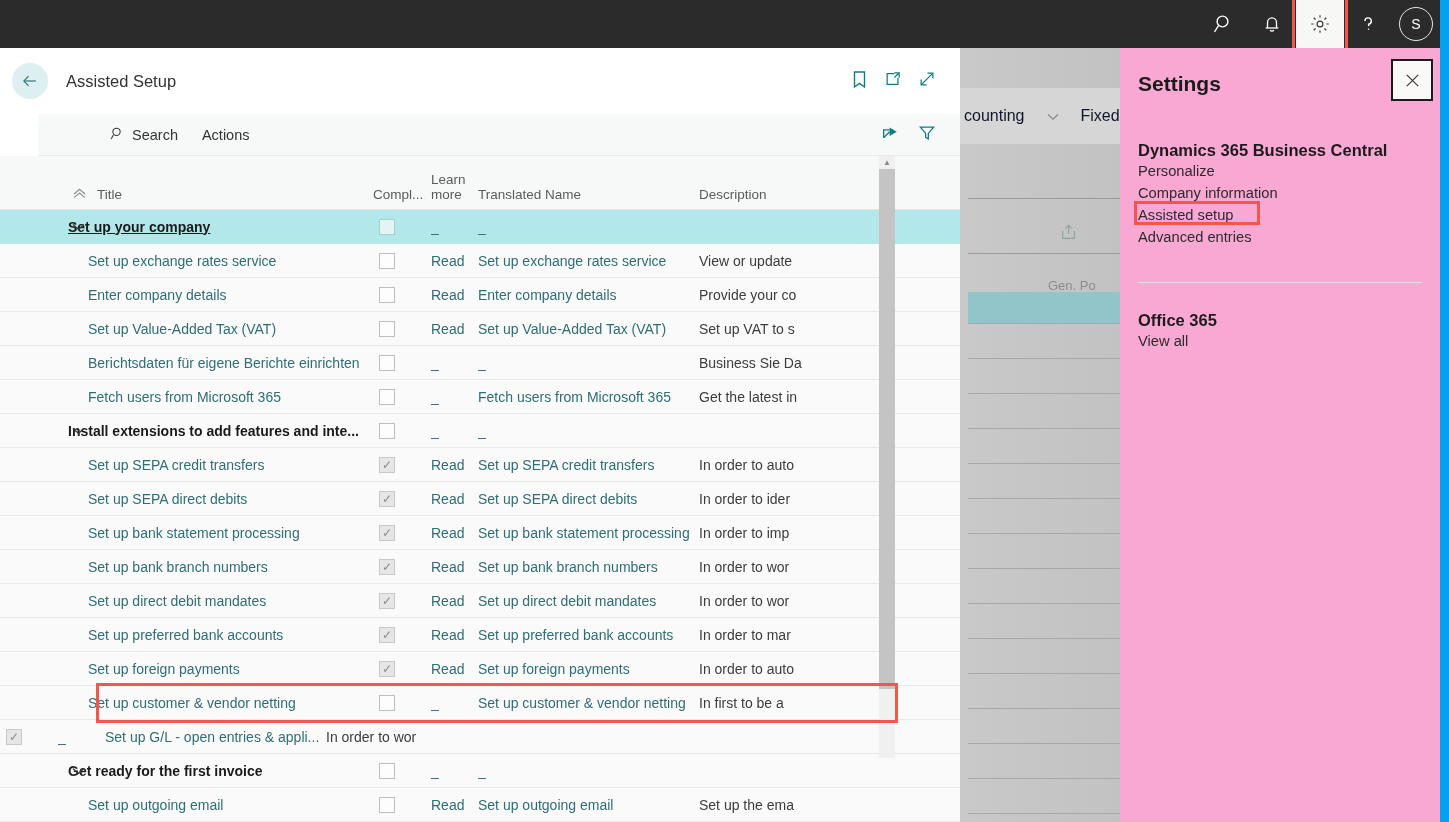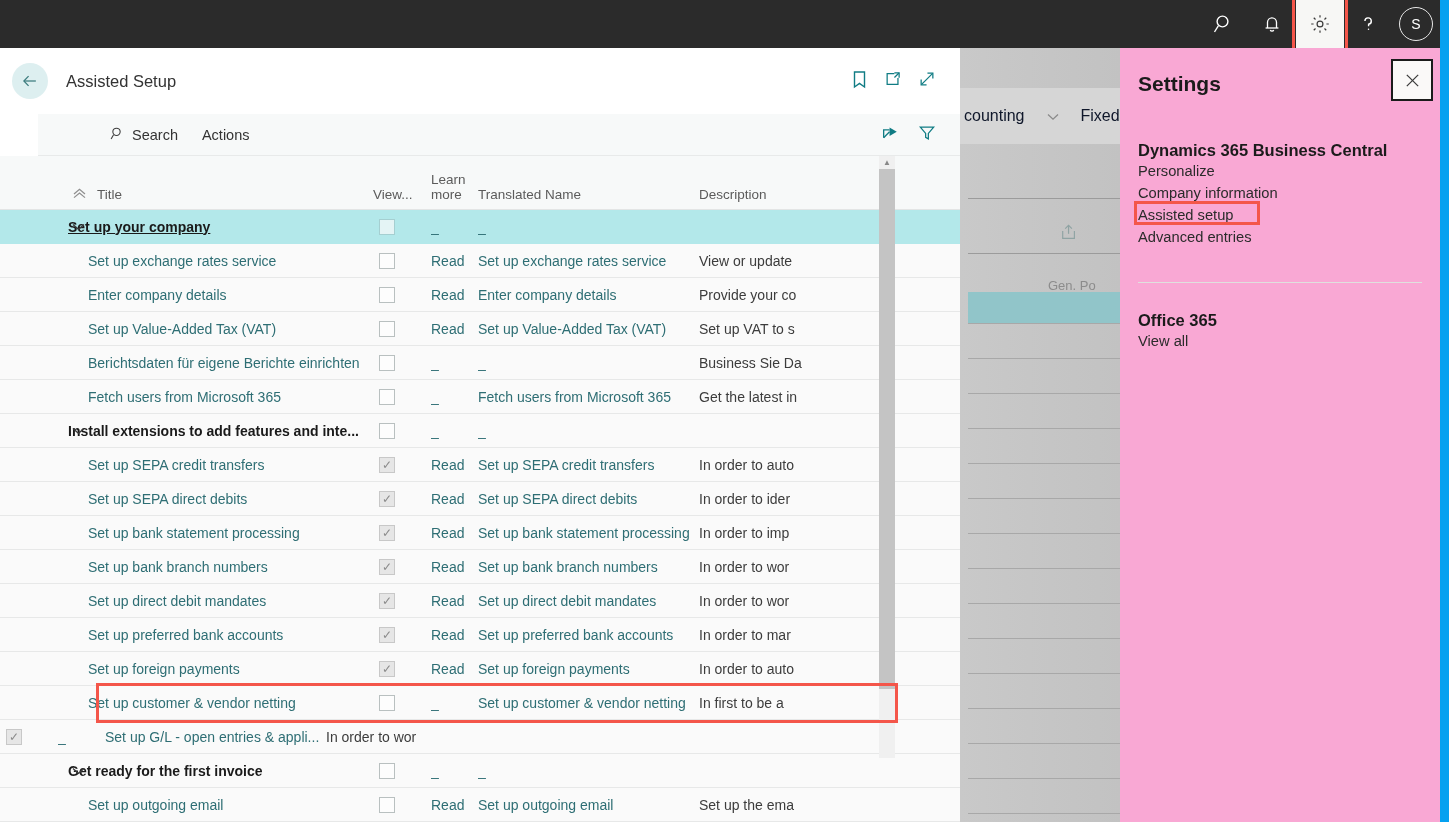--- a/index.html
+++ b/index.html
@@ -335,21 +335,21 @@
       <div class="colhead">
         <div class="ch ch-title">
           <span>
             <svg width="15" height="11" viewBox="0 0 16 12" fill="none" stroke="#909090" stroke-width="1.4">
               <path d="M2 6.5 8 1.5 14 6.5"></path>
                 <path d="M2 10.5 8 5.5 14 10.5"></path>
             </svg>
           </span>
           <span>Title</span>
         </div>
-        <div class="ch ch-compl">View...</div>
+        <div class="ch ch-compl">Compl...</div>
         <div class="ch ch-learn">Learn<br>more</div>
         <div class="ch ch-trans">Translated Name</div>
         <div class="ch ch-desc">Description</div>
       </div>
 
       <div class="rows" id="rows">
           <div class="row group selected">
             <div class="c c-title"><span class="c-chev">
                 <svg width="13" height="9" viewBox="0 0 14 9" fill="none" stroke="#3c3c3c" stroke-width="1.4">
                   <path d="M1 1.8 7 7 13 1.8"></path>

